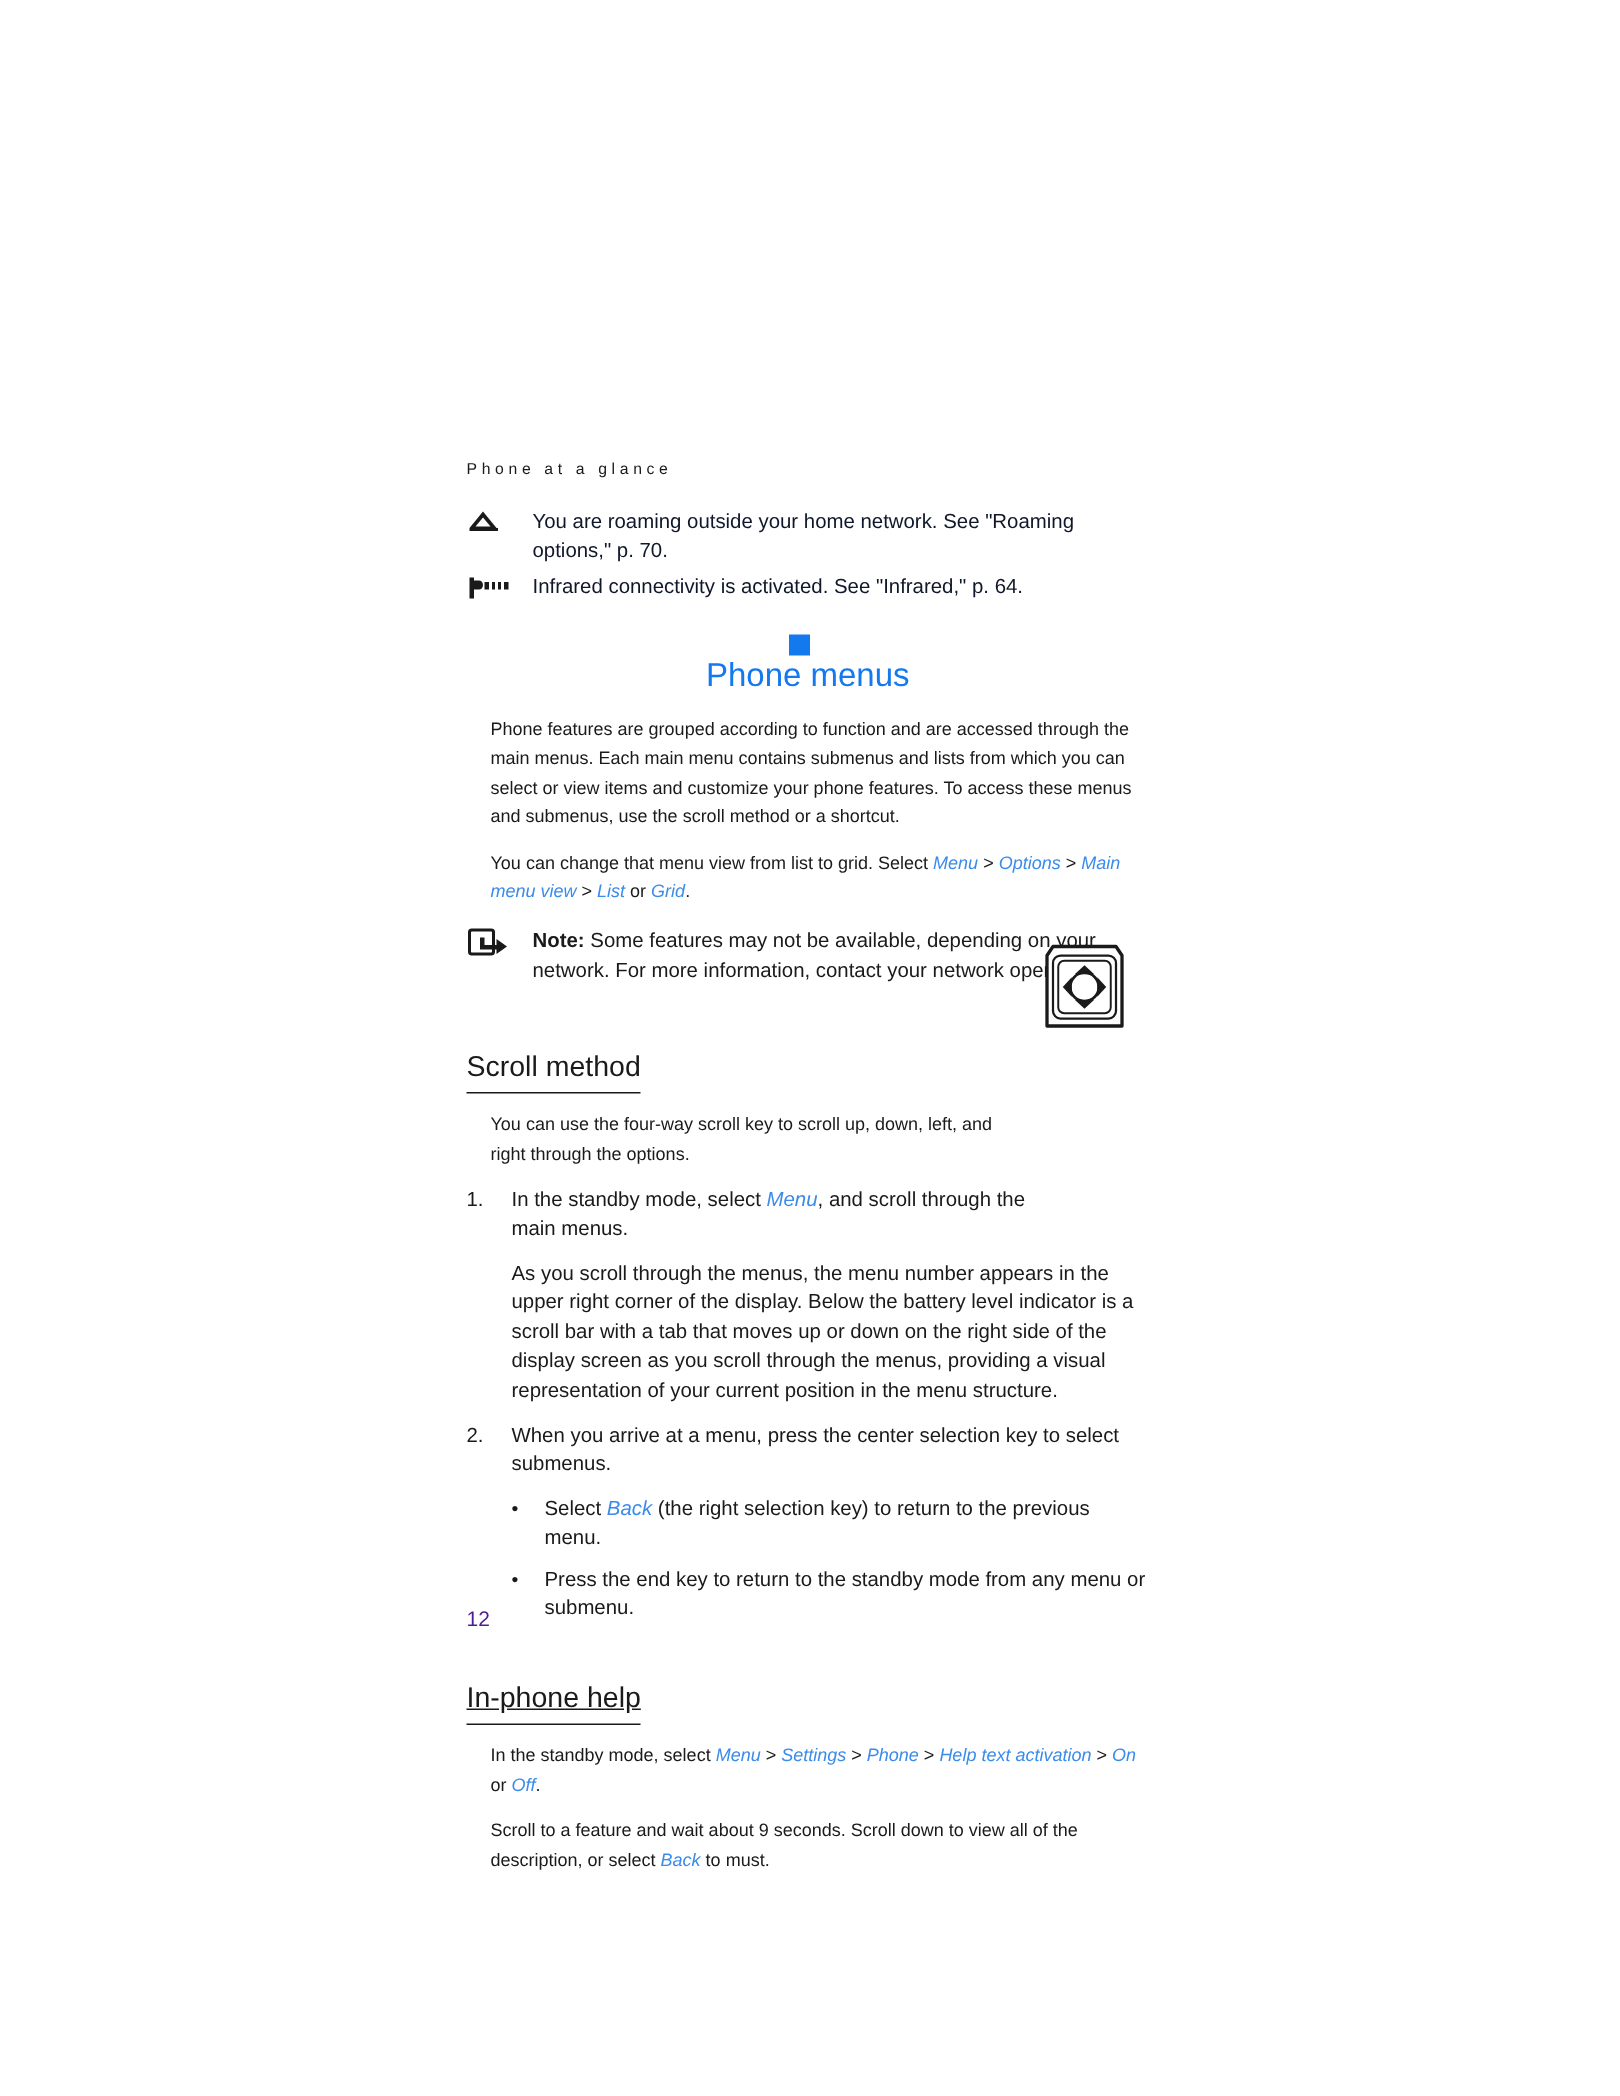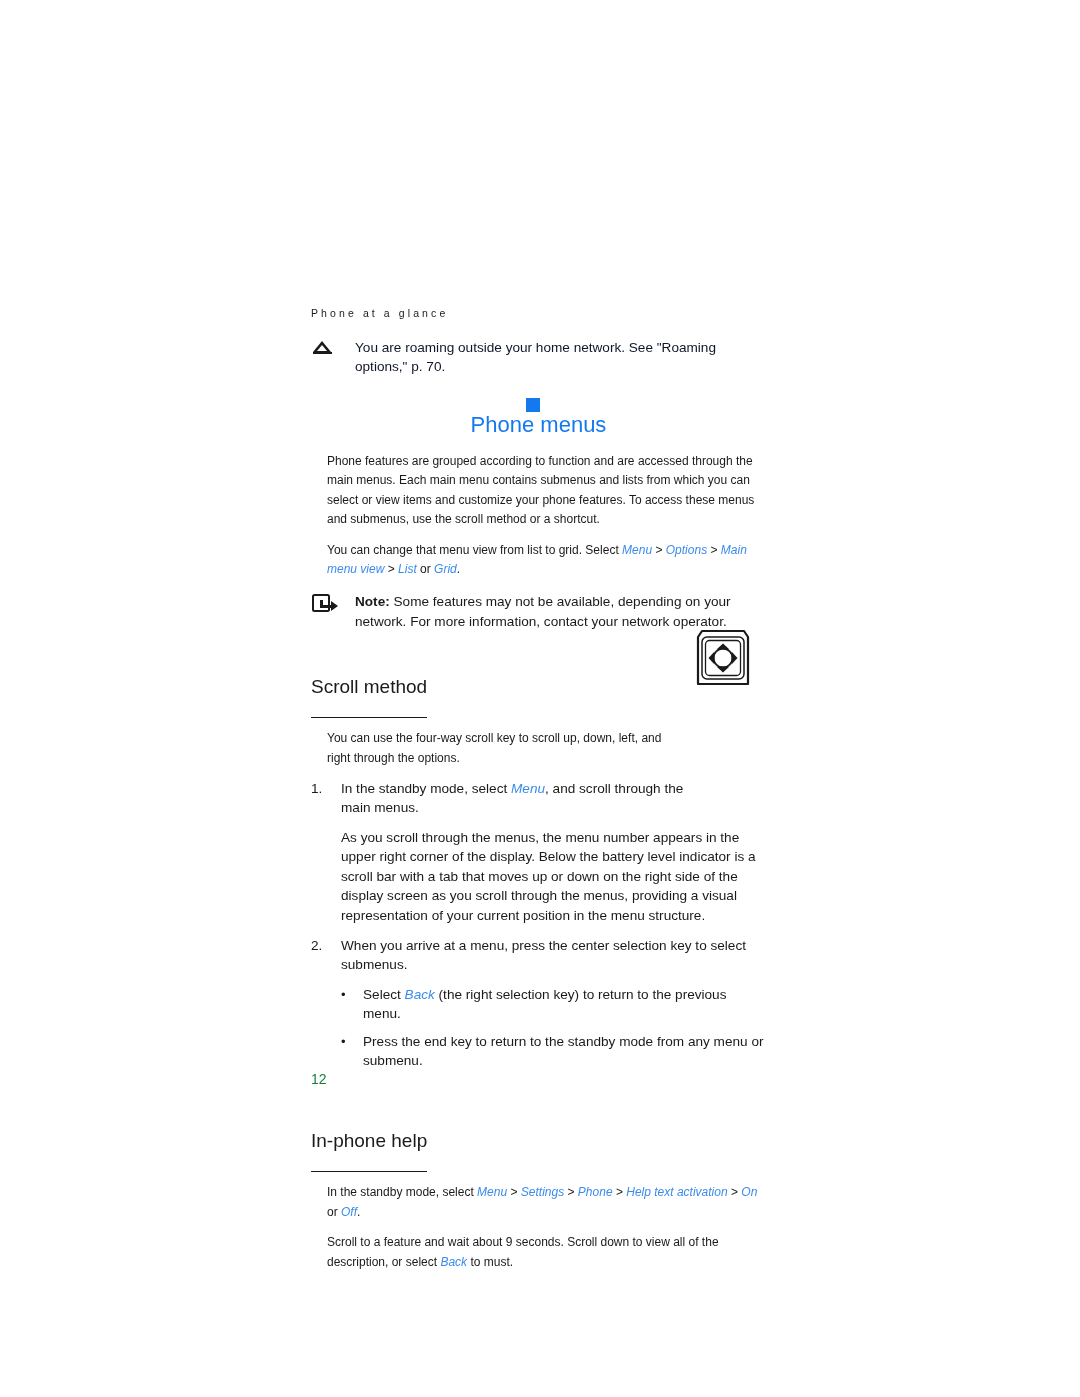--- a/index.html
+++ b/index.html
@@ -211,25 +211,25 @@
   }
   .note-label { font-weight: bold; }
 
   
   h2.section {
     font-size: 19px;
     line-height: 24px;
     font-weight: 400;
     color: #1a1a1a;
     margin: 24px 0 11px 0;
-    padding-bottom: 18px;
+    padding-bottom: 4px;
     border-bottom: 1.6px solid #1a1a1a;
     display: inline-block;
   }
-  h2.section.help { margin-top: 51px; }
+  h2.section.help { margin-top: 32px; text-decoration: underline; }
 
   
   .num-item {
     display: flex;
     margin: 0 0 10px 0;
   }
   .num-marker {
     flex: 0 0 30px;
     font-size: 13.6px;
     line-height: 19.4px;
@@ -270,21 +270,21 @@
     width: 64px;
     height: 62px;
   }
 
   
   .page-number {
     position: absolute;
     left: 311px;
     top: 1070px;
     font-size: 14px;
-    color: #15803d;
+    color: #4c1d95;
     line-height: 18px;
   }
 </style>
 </head>
 <body>
 
 <div class="page">
 
   <div class="content">
 
@@ -295,20 +295,33 @@
       <div class="indicator-icon">
         <div class="icon-roaming">
           <div class="tri"></div>
           <div class="tri-in"></div>
           <div class="bar"></div>
         </div>
       </div>
       <div class="indicator-text">You are roaming outside your home network. See "Roaming options," p. 70.</div>
     </div>
 
+    <div class="indicator-row">
+      <div class="indicator-icon">
+        <div class="icon-infrared">
+          <div class="stem"></div>
+          <div class="bulb"></div>
+          <div class="dot d1"></div>
+          <div class="dot d2"></div>
+          <div class="dot d3"></div>
+          <div class="dot d4"></div>
+        </div>
+      </div>
+      <div class="indicator-text">Infrared connectivity is activated. See "Infrared," p. 64.</div>
+    </div>
 
     
     <div class="chapter-heading">
       <div class="chapter-bullet"></div>
       <div class="chapter-title">Phone menus</div>
     </div>
 
     <p class="body">Phone features are grouped according to function and are accessed through the main menus. Each main menu contains submenus and lists from which you can select or view items and customize your phone features. To access these menus and submenus, use the scroll method or a shortcut.</p>
 
     <p class="body">

